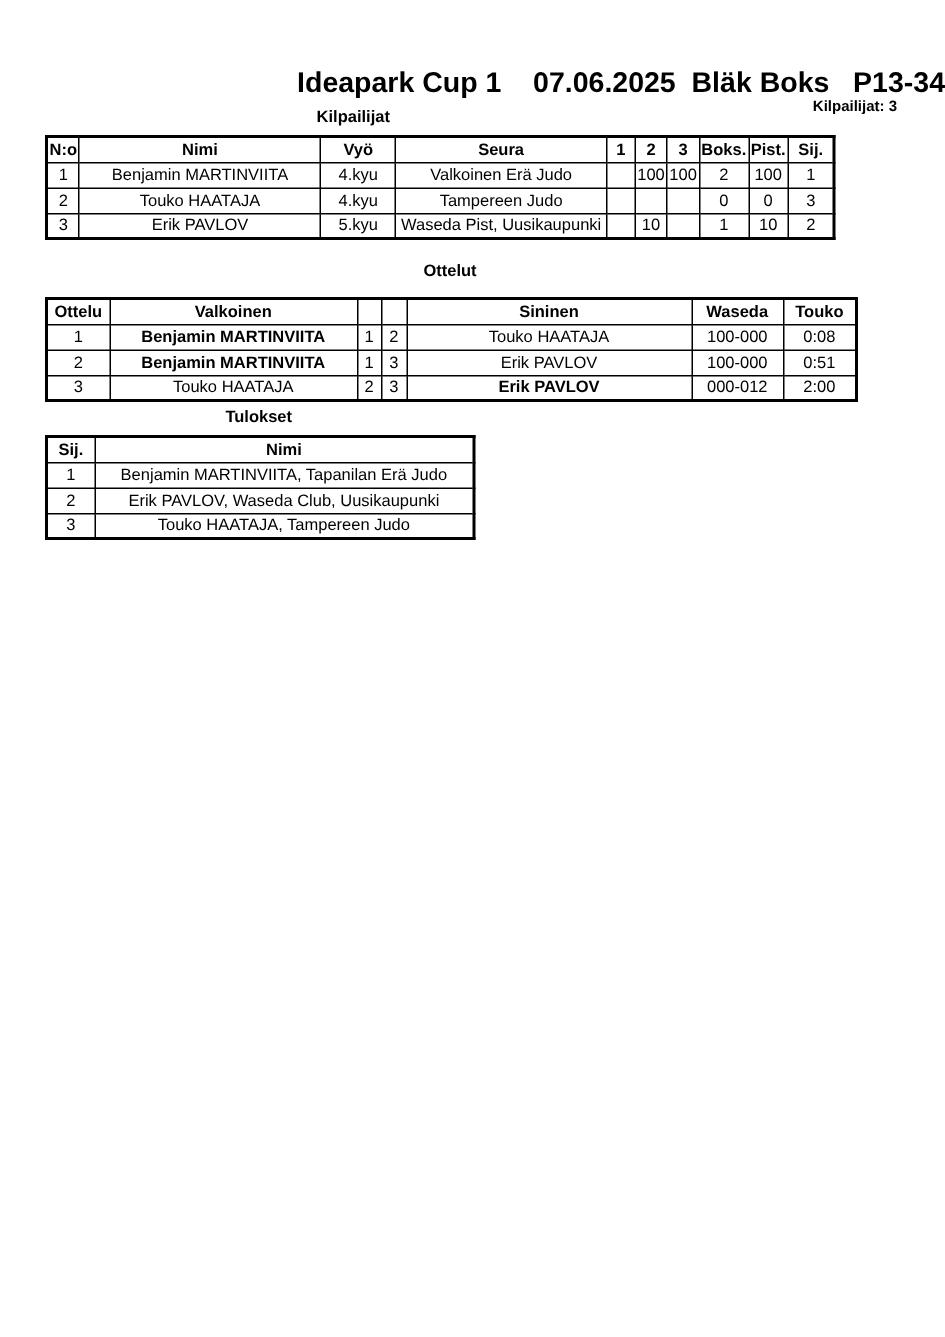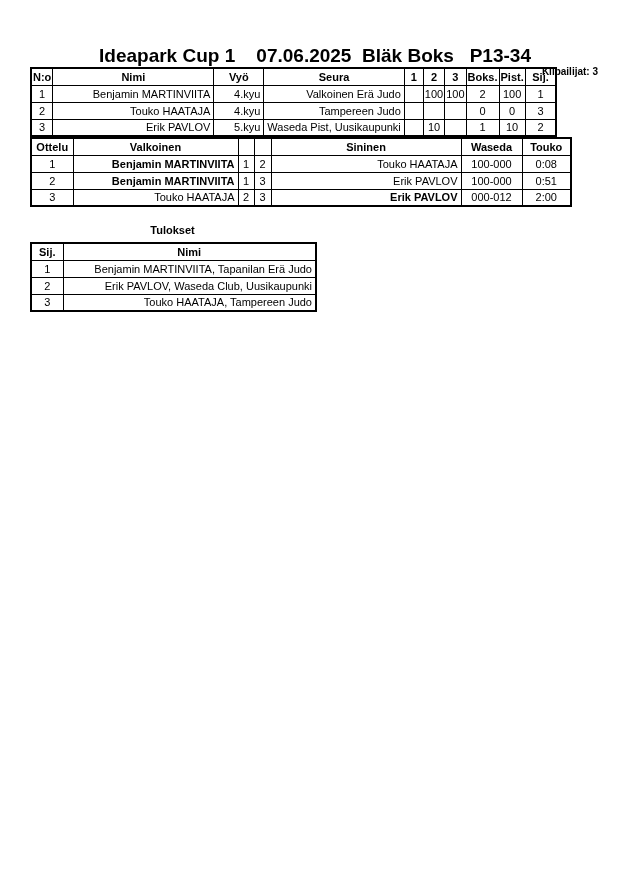--- a/index.html
+++ b/index.html
@@ -6,68 +6,69 @@
   html, body { background: #ffffff; }
   body {
     width: 630px; height: 891px;
     position: relative;
     font-family: "Liberation Sans", sans-serif;
     color: #000;
     overflow: hidden;
   }
   .page-title {
     margin-top: 45px;
-    text-align: center;
+    text-align: right;
     font-size: 19px;
     font-weight: bold;
     white-space: pre;
   }
   .count-label {
     position: absolute;
     top: 66px; right: 32px;
     font-size: 10px;
     font-weight: bold;
   }
   .sec-heading {
     font-weight: bold;
     font-size: 11px;
     text-align: center;
     margin-left: 30px;
   }
   .h-competitors { width: 411px; margin-top: 5px; margin-bottom: 6px; }
   .h-matches     { width: 540px; margin-top: 15px; margin-bottom: 11px; }
-  .h-results     { width: 285px; margin-top: 17px; margin-bottom: 6px; }
+  .h-results     { width: 285px; margin-top: 4px; margin-bottom: 6px; }
   table {
     border-collapse: collapse;
     margin-left: 30px;
     table-layout: fixed;
     border: 2px solid #000;
   }
   th, td {
     border: 1px solid #000;
     font-size: 11px;
     height: 17px;
     padding: 0 3px;
     overflow: hidden;
     white-space: nowrap;
     vertical-align: middle;
   }
   th { font-weight: bold; text-align: center; padding: 1px 1px; }
   td.c { text-align: center; padding: 0 1px; }
-  td.l { text-align: right; }
+  td.l { text-align: center; }
   .bold { font-weight: bold; }
 </style>
 </head>
 <body>
 
 <div>
 
   <div class="page-title">Ideapark Cup 1    07.06.2025  Bläk Boks   P13-34</div>
   <div class="count-label">Kilpailijat: 3</div>
 
+  <div class="sec-heading h-competitors">Kilpailijat</div>
   <table>
     <colgroup>
       <col style="width:19px">
         <col style="width:161px">
         <col style="width:50px">
         <col style="width:123px">
       <col style="width:19px">
         <col style="width:20px">
         <col style="width:19px">
       <col style="width:26px">
@@ -121,20 +122,21 @@
         <td class="c"></td>
         <td class="c">10</td>
         <td class="c"></td>
         <td class="c">1</td>
         <td class="c">10</td>
         <td class="c">2</td>
       </tr>
     </tbody>
   </table>
 
+  <div class="sec-heading h-matches">Ottelut</div>
   <table>
     <colgroup>
       <col style="width:42px">
         <col style="width:165px">
         <col style="width:16px">
         <col style="width:17px">
       <col style="width:190px">
         <col style="width:61px">
         <col style="width:49px">
     </colgroup>

